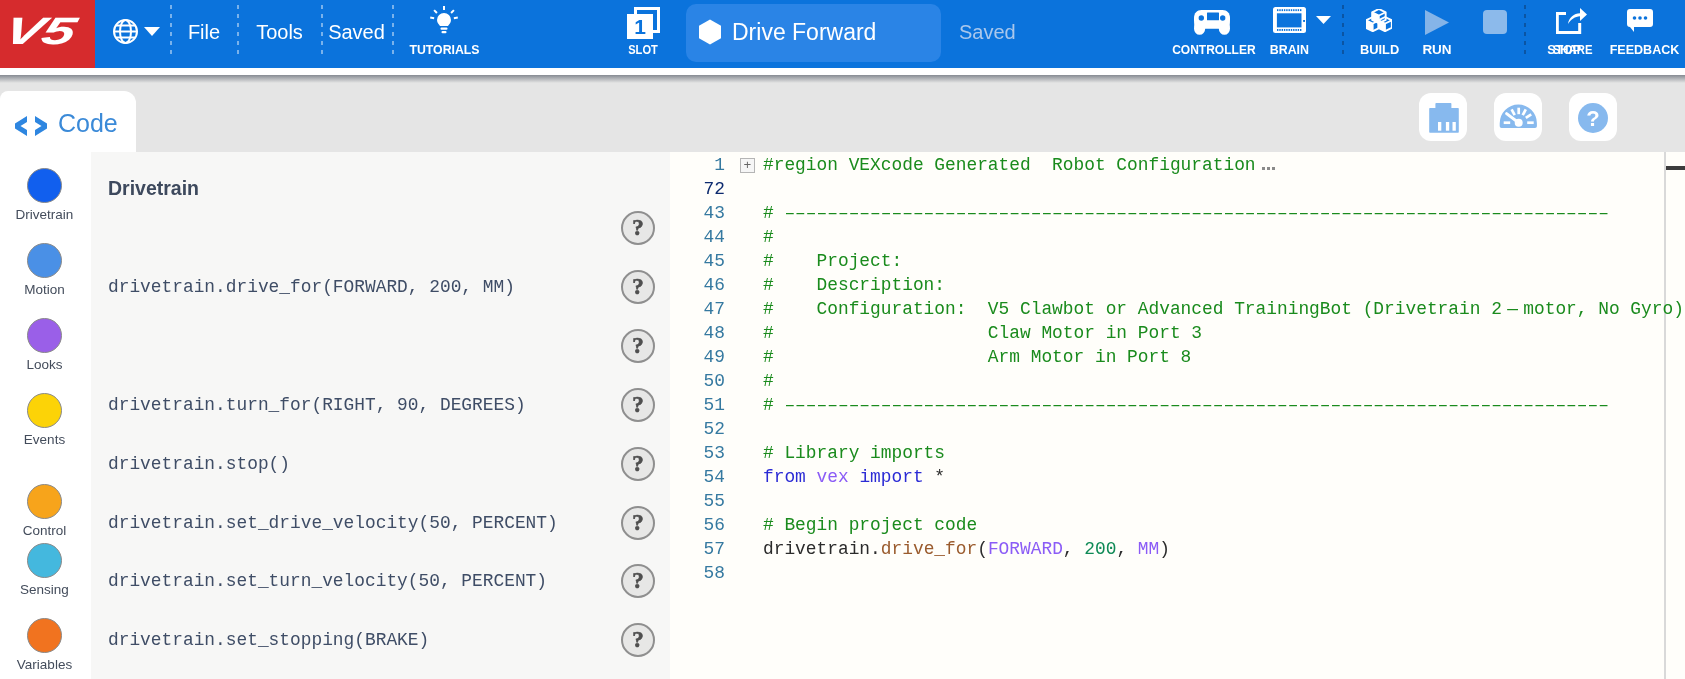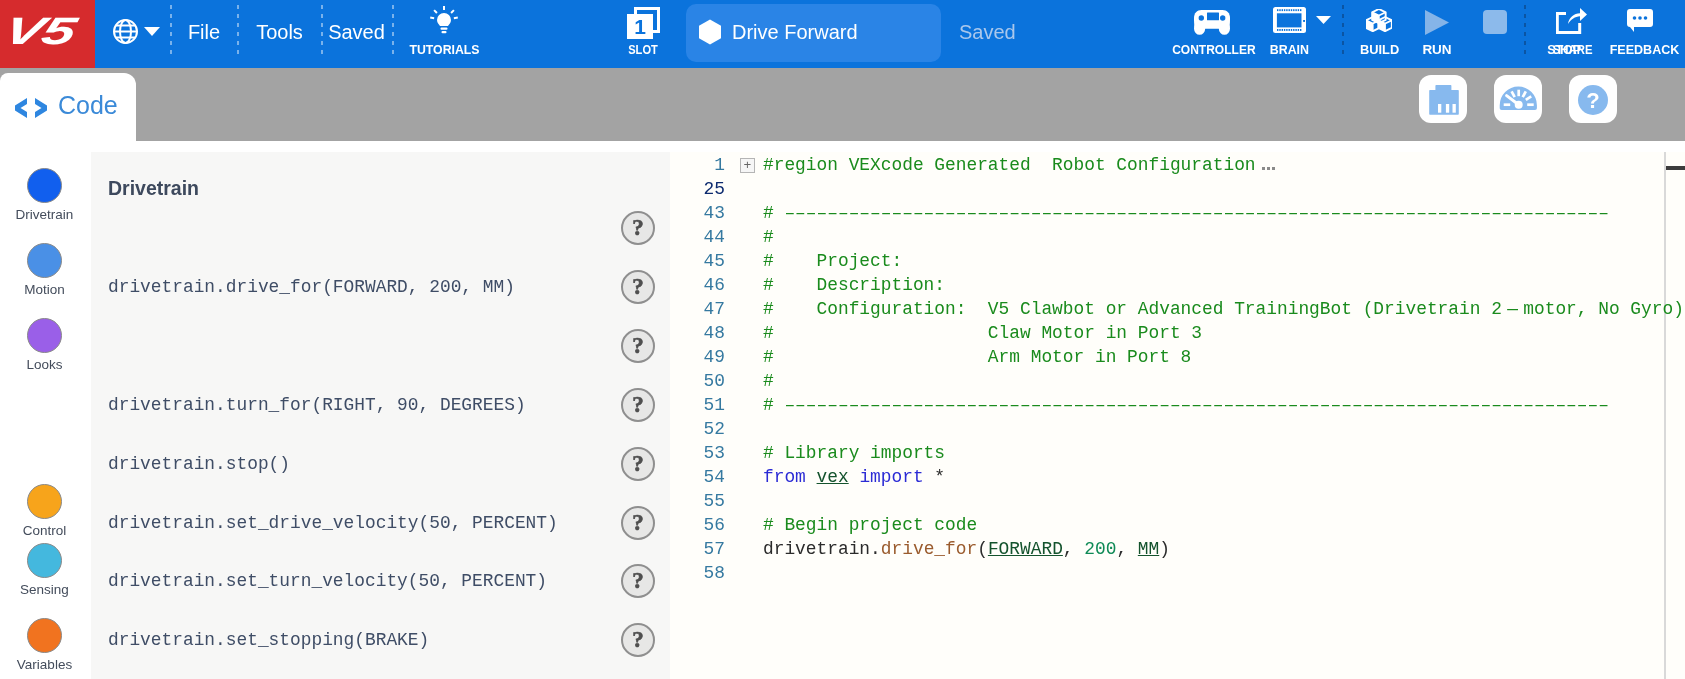--- a/index.html
+++ b/index.html
@@ -12,25 +12,25 @@
 #v5box { position:absolute; left:0; top:0; width:95px; height:68px; background:#d62b2d; }
 #v5box .v5 { position:absolute; left:5px; top:10px; font-style:italic; font-weight:bold; font-size:38px; color:#fff; letter-spacing:-1px; transform:scaleX(1.55) skewX(-10deg); transform-origin:left center; }
 .mdash { position:absolute; top:5px; height:54px; width:2px; background:repeating-linear-gradient(180deg, rgba(255,255,255,0.45) 0 4px, rgba(255,255,255,0) 4px 9px); }
 .mdash.dark { background:repeating-linear-gradient(180deg, rgba(10,35,70,0.38) 0 4px, rgba(10,35,70,0) 4px 9px); }
 .menutext { position:absolute; top:0; height:64px; line-height:64px; color:#fff; font-size:20px; text-align:center; }
 .toplabel { position:absolute; top:42px; height:14px; color:#fff; font-size:13.5px; font-weight:bold; text-align:center; white-space:nowrap; }
 .toplabel > span { display:inline-block; }
 .toplabel.dim { color:#ffffff; }
 
 #projbox { position:absolute; left:686px; top:4px; width:255px; height:58px; background:#2a84e6; border-radius:10px; }
-#projbox .pname { position:absolute; left:46px; top:0; height:46px; line-height:57px; color:#fff; font-size:20px; }
+#projbox .pname { position:absolute; left:46px; top:0; height:46px; line-height:57px; color:#fff; font-size:23px; }
 #saved { position:absolute; left:959px; top:0; height:64px; line-height:64px; color:#a9c7ec; font-size:20px; }
 
 
-#subbar { position:absolute; left:0; top:57px; width:1685px; height:84px; background:#a3a3a3; }
+#subbar { position:absolute; left:0; top:75px; width:1685px; height:84px; background:#e5e5e5; }
 #subbar .shadow { position:absolute; left:0; top:0; width:1685px; height:8px; background:linear-gradient(180deg, rgba(30,40,55,0.48), rgba(30,40,55,0)); }
 #codetab { position:absolute; left:0; top:16px; width:136px; height:68px; background:#fff; border-radius:8px 12px 0 0; }
 #codetab .ct { position:absolute; left:58px; top:0; height:66px; line-height:64px; font-size:25px; color:#3b8ad8; }
 .sqbtn { position:absolute; top:18px; width:48px; height:48px; background:#fff; border-radius:12px; }
 
 
 #content { position:absolute; left:0; top:152px; width:1685px; height:527px; background:#fffefa; }
 #sidebar { position:absolute; left:0; top:0; width:91px; height:527px; background:#fff; }
 .cat { position:absolute; left:-1px; width:91px; text-align:center; }
 .cat .dot { width:35px; height:35px; border-radius:50%; margin:0 auto; border:1px solid #8a8a8a; }
@@ -42,21 +42,21 @@
 
 
 #editor { position:absolute; left:670px; top:0; width:1015px; height:527px; background:#fffefa; }
 #ruler { position:absolute; left:994px; top:0; width:2px; height:527px; background:#d9d9d9; }
 #thumb { position:absolute; left:996px; top:14px; width:19px; height:4px; background:#3c3c3c; }
 #lnums { position:absolute; left:0; top:0.5px; width:55px; text-align:right; font-family:"Liberation Mono", monospace; font-size:17.85px; line-height:24px; color:#3579a0; white-space:pre; }
 #lnums .cur { color:#0c2a6e; }
 #codebody { position:absolute; left:93px; top:0.5px; font-family:"Liberation Mono", monospace; font-size:17.85px; line-height:24px; color:#2b2b2b; white-space:pre; }
 .gr { color:#1a8b1d; }
 .kw { color:#2b2bd5; }
-.org { color:#14532d;text-decoration:underline; }
+.org { color:#8b5cf6; }
 .brn { color:#9a5b2d; }
 .num { color:#0f8a56; }
 #foldbox { position:absolute; left:70px; top:6px; width:15px; height:15px; border:1px solid #b5b5b5; background:#f6f6f6; color:#666; font-size:13px; line-height:13px; text-align:center; font-family:"Liberation Mono", monospace; }
 </style>
 </head>
 <body>
 <div id="page">
 
   <div id="topbar">
     <div id="v5box">
@@ -251,20 +251,24 @@
           <div class="lbl">Drivetrain</div>
         </div>
       <div class="cat" style="top:91px">
           <div class="dot" style="background:#4a90e6"></div>
           <div class="lbl">Motion</div>
         </div>
       <div class="cat" style="top:166px">
           <div class="dot" style="background:#9a5fe8"></div>
           <div class="lbl">Looks</div>
         </div>
+      <div class="cat" style="top:241px">
+          <div class="dot" style="background:#fcd307"></div>
+          <div class="lbl">Events</div>
+        </div>
       <div class="cat" style="top:332px">
           <div class="dot" style="background:#f7a41b"></div>
           <div class="lbl">Control</div>
         </div>
       <div class="cat" style="top:391px">
           <div class="dot" style="background:#44b8de"></div>
           <div class="lbl">Sensing</div>
         </div>
       <div class="cat" style="top:466px">
           <div class="dot" style="background:#f1731f"></div>
@@ -287,21 +291,21 @@
       <div class="qm" style="top:295px">?</div>
       <div class="qm" style="top:354px">?</div>
       <div class="qm" style="top:412px">?</div>
       <div class="qm" style="top:471px">?</div>
     </div>
 
     <div id="editor">
       <div id="ruler"></div>
       <div id="thumb"></div>
       <div id="lnums">  1
-<span class="cur"> 25</span>
+<span class="cur"> 72</span>
  43
  44
  45
  46
  47
  48
  49
  50
  51
  52

